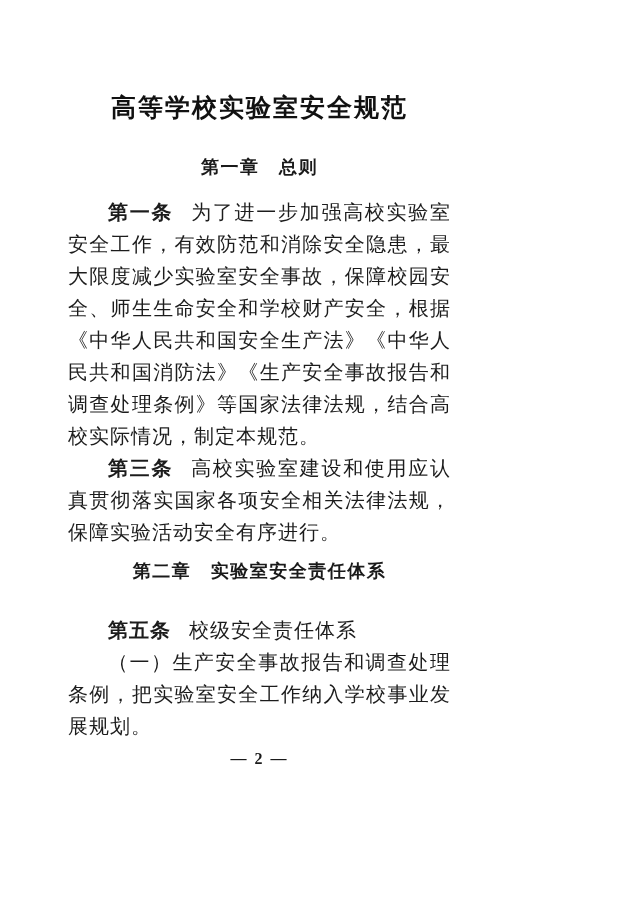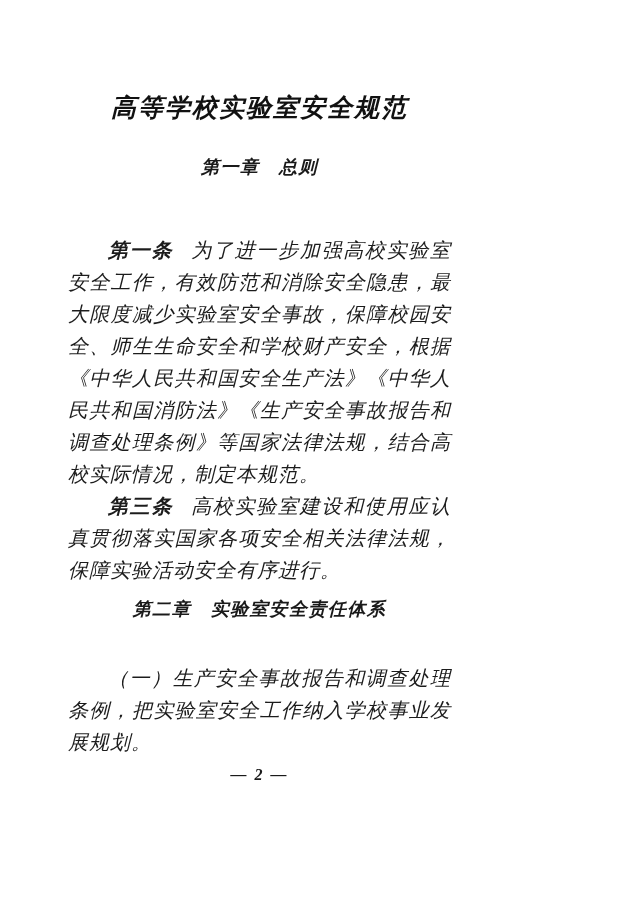--- a/index.html
+++ b/index.html
@@ -9,46 +9,45 @@
     height: 904px;
     overflow: hidden;
     font-family: "Liberation Serif", serif;
     color: #1c1c1c;
   }
   .doc-page {
     width: 519px;
     height: 904px;
     background: #ffffff;
     padding: 90px 68px 0 68px;
-    font-style: italic;
   }
   .doc-title {
     font-family: "Liberation Serif", serif;
     font-size: 25px;
     font-weight: bold;
     text-align: center;
     letter-spacing: 2px;
     line-height: 36px;
     color: #111111;
     margin-bottom: 28px;
   }
   .chapter-heading {
     font-family: "Liberation Sans", sans-serif;
     font-size: 18px;
     font-weight: bold;
     text-align: center;
     letter-spacing: 1.5px;
     line-height: 26px;
     color: #1a1a1a;
     margin-top: 6px;
-    margin-bottom: 54px;
+    margin-bottom: 16px;
   }
   .chapter-heading.second {
     margin-top: 10px;
-    margin-bottom: 40px;
+    margin-bottom: 30px;
   }
   .article {
     font-size: 20px;
     line-height: 32px;
     letter-spacing: 1px;
     text-align: justify;
     text-justify: inter-character;
     text-indent: 2em;
     color: #1c1c1c;
   }
@@ -82,20 +81,23 @@
   </p>
 
 
   <p class="article">
     <span class="article-label">第三条</span><span>高校实验室建设和使用应认真贯彻落实国家各项安全相关法律法规，保障实验活动安全有序进行。</span>
   </p>
 
 
   <h2 class="chapter-heading second">第二章　实验室安全责任体系</h2>
 
+  <p class="article">
+    <span class="article-label">第五条</span><span>校级安全责任体系</span>
+  </p>
 
   <p class="article">
     <span class="article-label"></span><span>（一）生产安全事故报告和调查处理条例，把实验室安全工作纳入学校事业发展规划。</span>
   </p>
 
   <div class="page-number">— 2 —</div>
 
 </div>
 
 </body></html>

